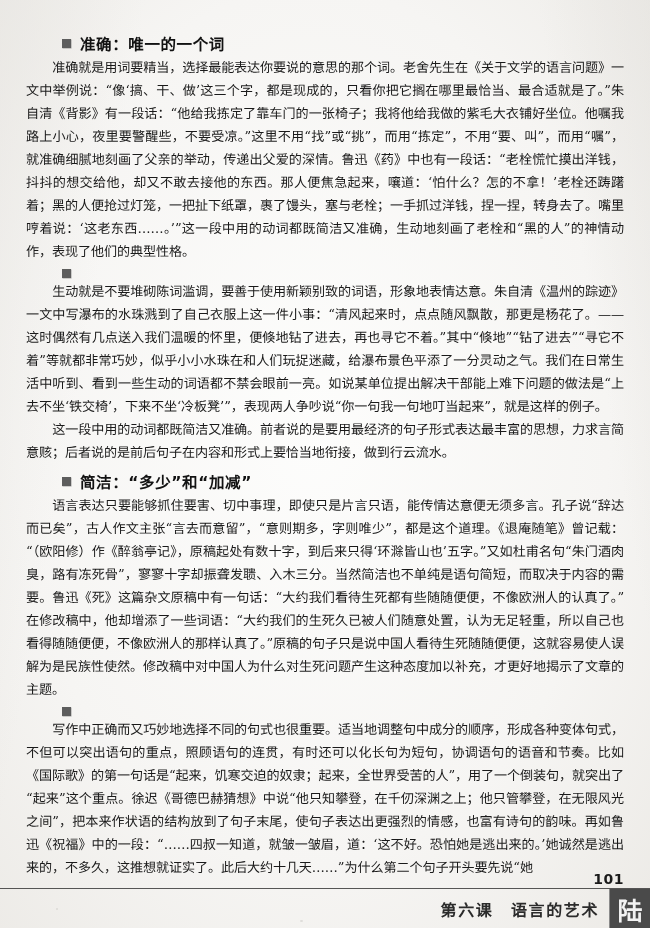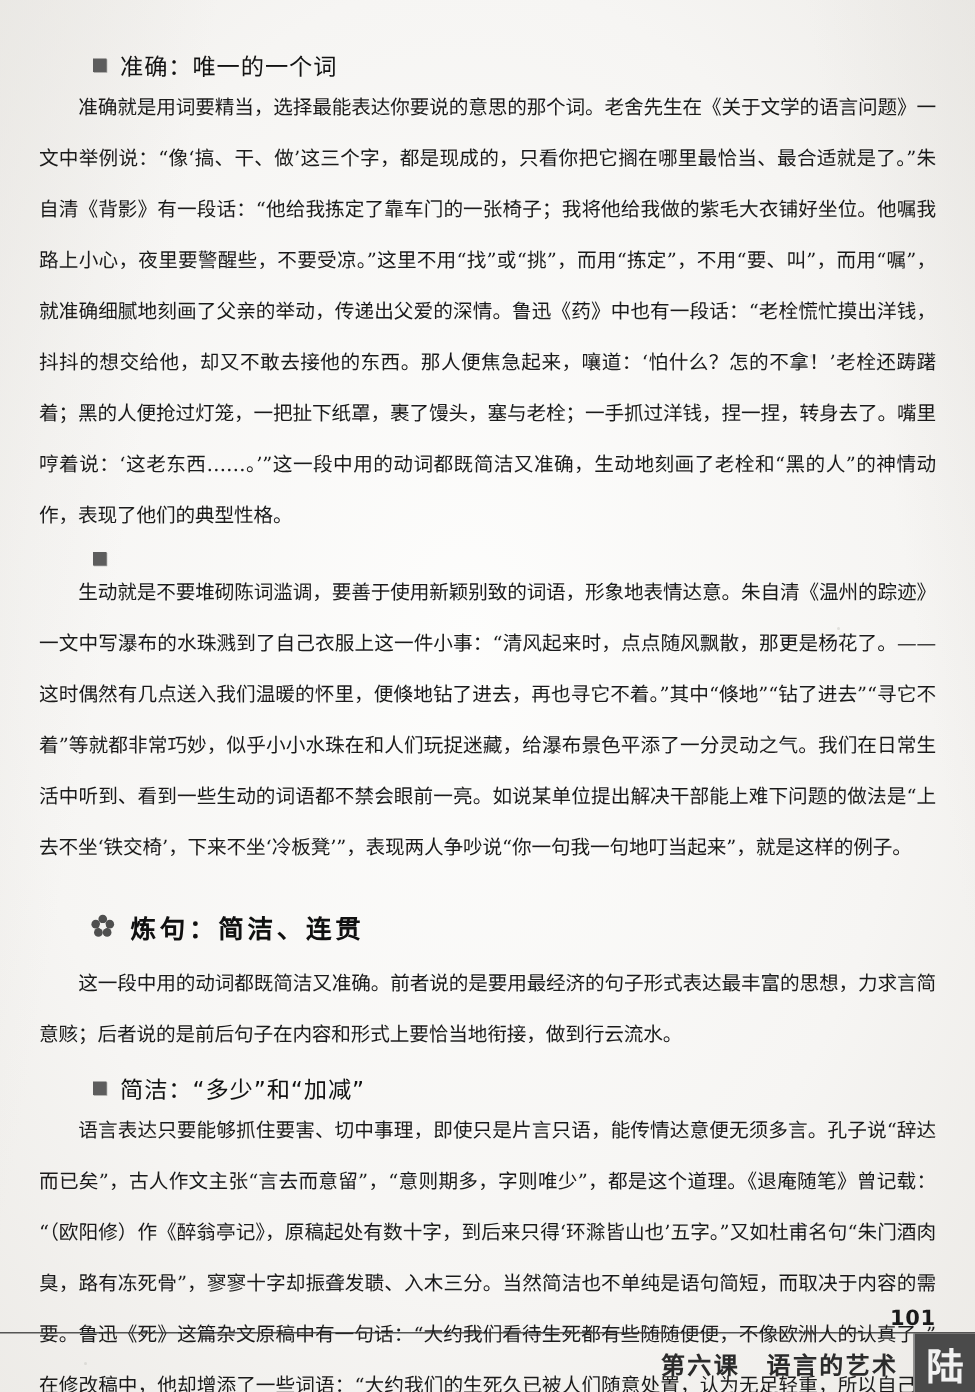--- a/index.html
+++ b/index.html
@@ -47,21 +47,21 @@
     width: 9px;
     height: 9px;
     background: #5d5d5d;
     margin-right: 9px;
     flex: 0 0 auto;
     box-shadow: 0.5px 0.5px 0 rgba(0,0,0,0.35);
   }
   .h-square .h-text {
     font-family: "DejaVu Sans", "Liberation Sans", sans-serif;
     font-size: 15.5px;
-    font-weight: normal;
+    font-weight: bold;
     letter-spacing: 0.6px;
     color: #121212;
     white-space: nowrap;
   }
 
   .h-flower {
     display: flex;
     align-items: center;
     margin: 22px 0 10px 0;
     padding-left: 34px;
@@ -78,21 +78,21 @@
     font-weight: bold;
     letter-spacing: 2.5px;
     color: #101010;
     white-space: nowrap;
   }
 
   
   p.body {
     margin: 0 0 0 0;
     font-size: 13.1px;
-    line-height: 34px;
+    line-height: 23px;
     text-align: justify;
     text-justify: inter-ideograph;
     text-indent: 2em;
     letter-spacing: -0.1px;
     color: #1a1a1a;
     font-family: "DejaVu Serif", "Liberation Serif", serif;
   }
   p.body.tight { margin-bottom: 0; }
 
   
@@ -176,35 +176,20 @@
     <span class="sq-marker"></span>
     <span class="h-text">准确：唯一的一个词</span>
   </div>
   <p class="body">准确就是用词要精当，选择最能表达你要说的意思的那个词。老舍先生在《关于文学的语言问题》一文中举例说：“像‘搞、干、做’这三个字，都是现成的，只看你把它搁在哪里最恰当、最合适就是了。”朱自清《背影》有一段话：“他给我拣定了靠车门的一张椅子；我将他给我做的紫毛大衣铺好坐位。他嘱我路上小心，夜里要警醒些，不要受凉。”这里不用“找”或“挑”，而用“拣定”，不用“要、叫”，而用“嘱”，就准确细腻地刻画了父亲的举动，传递出父爱的深情。鲁迅《药》中也有一段话：“老栓慌忙摸出洋钱，抖抖的想交给他，却又不敢去接他的东西。那人便焦急起来，嚷道：‘怕什么？怎的不拿！’老栓还踌躇着；黑的人便抢过灯笼，一把扯下纸罩，裹了馒头，塞与老栓；一手抓过洋钱，捏一捏，转身去了。嘴里哼着说：‘这老东西……。’”这一段中用的动词都既简洁又准确，生动地刻画了老栓和“黑的人”的神情动作，表现了他们的典型性格。</p>
 
   <div class="h-square">
     <span class="sq-marker"></span>
   </div>
   <p class="body">生动就是不要堆砌陈词滥调，要善于使用新颖别致的词语，形象地表情达意。朱自清《温州的踪迹》一文中写瀑布的水珠溅到了自己衣服上这一件小事：“清风起来时，点点随风飘散，那更是杨花了。——这时偶然有几点送入我们温暖的怀里，便倏地钻了进去，再也寻它不着。”其中“倏地”“钻了进去”“寻它不着”等就都非常巧妙，似乎小小水珠在和人们玩捉迷藏，给瀑布景色平添了一分灵动之气。我们在日常生活中听到、看到一些生动的词语都不禁会眼前一亮。如说某单位提出解决干部能上难下问题的做法是“上去不坐‘铁交椅’，下来不坐‘冷板凳’”，表现两人争吵说“你一句我一句地叮当起来”，就是这样的例子。</p>
 
-  <div class="h-flower">
-    <span class="flower-marker">
-      <svg viewBox="0 0 24 24" width="17" height="17" aria-hidden="true">
-        <g fill="#4f4f4f">
-          <circle cx="12" cy="5.2" r="4.1"></circle>
-          <circle cx="18.6" cy="10.0" r="4.1"></circle>
-          <circle cx="16.1" cy="17.8" r="4.1"></circle>
-          <circle cx="7.9" cy="17.8" r="4.1"></circle>
-          <circle cx="5.4" cy="10.0" r="4.1"></circle>
-        </g>
-        <circle cx="12" cy="12" r="3.0" fill="#f4f3f1"></circle>
-      </svg>
-    </span>
-    <span class="h-text">炼句：简洁、连贯</span>
-  </div>
   <p class="body">这一段中用的动词都既简洁又准确。前者说的是要用最经济的句子形式表达最丰富的思想，力求言简意赅；后者说的是前后句子在内容和形式上要恰当地衔接，做到行云流水。</p>
 
   <div class="h-square">
     <span class="sq-marker"></span>
     <span class="h-text">简洁：“多少”和“加减”</span>
   </div>
   <p class="body">语言表达只要能够抓住要害、切中事理，即使只是片言只语，能传情达意便无须多言。孔子说“辞达而已矣”，古人作文主张“言去而意留”，“意则期多，字则唯少”，都是这个道理。《退庵随笔》曾记载：“（欧阳修）作《醉翁亭记》，原稿起处有数十字，到后来只得‘环滁皆山也’五字。”又如杜甫名句“朱门酒肉臭，路有冻死骨”，寥寥十字却振聋发聩、入木三分。当然简洁也不单纯是语句简短，而取决于内容的需要。鲁迅《死》这篇杂文原稿中有一句话：“大约我们看待生死都有些随随便便，不像欧洲人的认真了。”在修改稿中，他却增添了一些词语：“大约我们的生死久已被人们随意处置，认为无足轻重，所以自己也看得随随便便，不像欧洲人的那样认真了。”原稿的句子只是说中国人看待生死随随便便，这就容易使人误解为是民族性使然。修改稿中对中国人为什么对生死问题产生这种态度加以补充，才更好地揭示了文章的主题。</p>
 
   <div class="h-square">
     <span class="sq-marker"></span>

